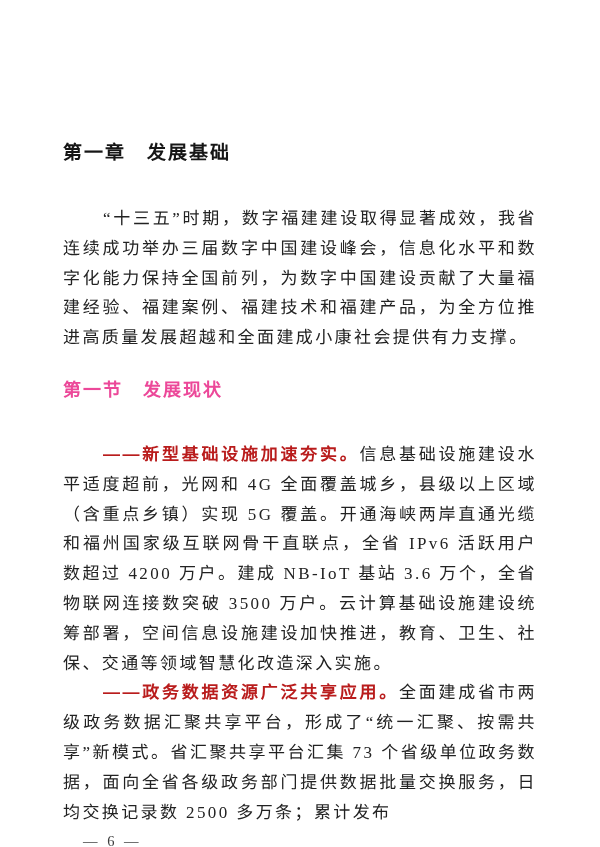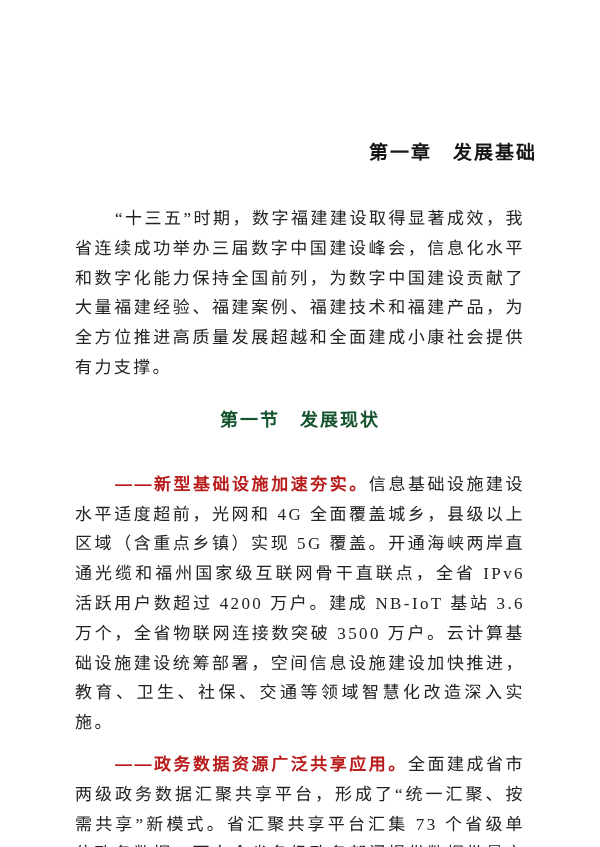--- a/index.html
+++ b/index.html
@@ -18,42 +18,41 @@
     box-sizing: border-box;
   }
   .content {
     position: absolute;
     left: 63px;
     top: 0;
     width: 474px;
   }
   .chapter-heading {
     margin: 138px 0 36px 0;
-    text-align: right;
+    text-align: left;
     font-family: "Liberation Sans", "DejaVu Sans", sans-serif;
     font-weight: 700;
     font-size: 19px;
     line-height: 30px;
     letter-spacing: 2px;
     color: #161616;
     white-space: pre;
   }
   .section-heading {
     margin: 22px 0 35px 0;
-    text-align: center;
     font-family: "Liberation Sans", "DejaVu Sans", sans-serif;
     font-weight: 700;
     font-size: 18px;
     line-height: 30px;
     letter-spacing: 2px;
-    color: #14532d;
+    color: #ec4899;
     white-space: pre;
   }
   .para {
-    margin: 12px;
+    margin: 0;
     font-size: 17px;
     line-height: 29.8px;
     letter-spacing: 2.4px;
     text-align: justify;
     text-indent: 40px;
     color: #222222;
   }
   .para-lead {
     font-family: "Liberation Sans", "DejaVu Sans", sans-serif;
     font-weight: 700;

